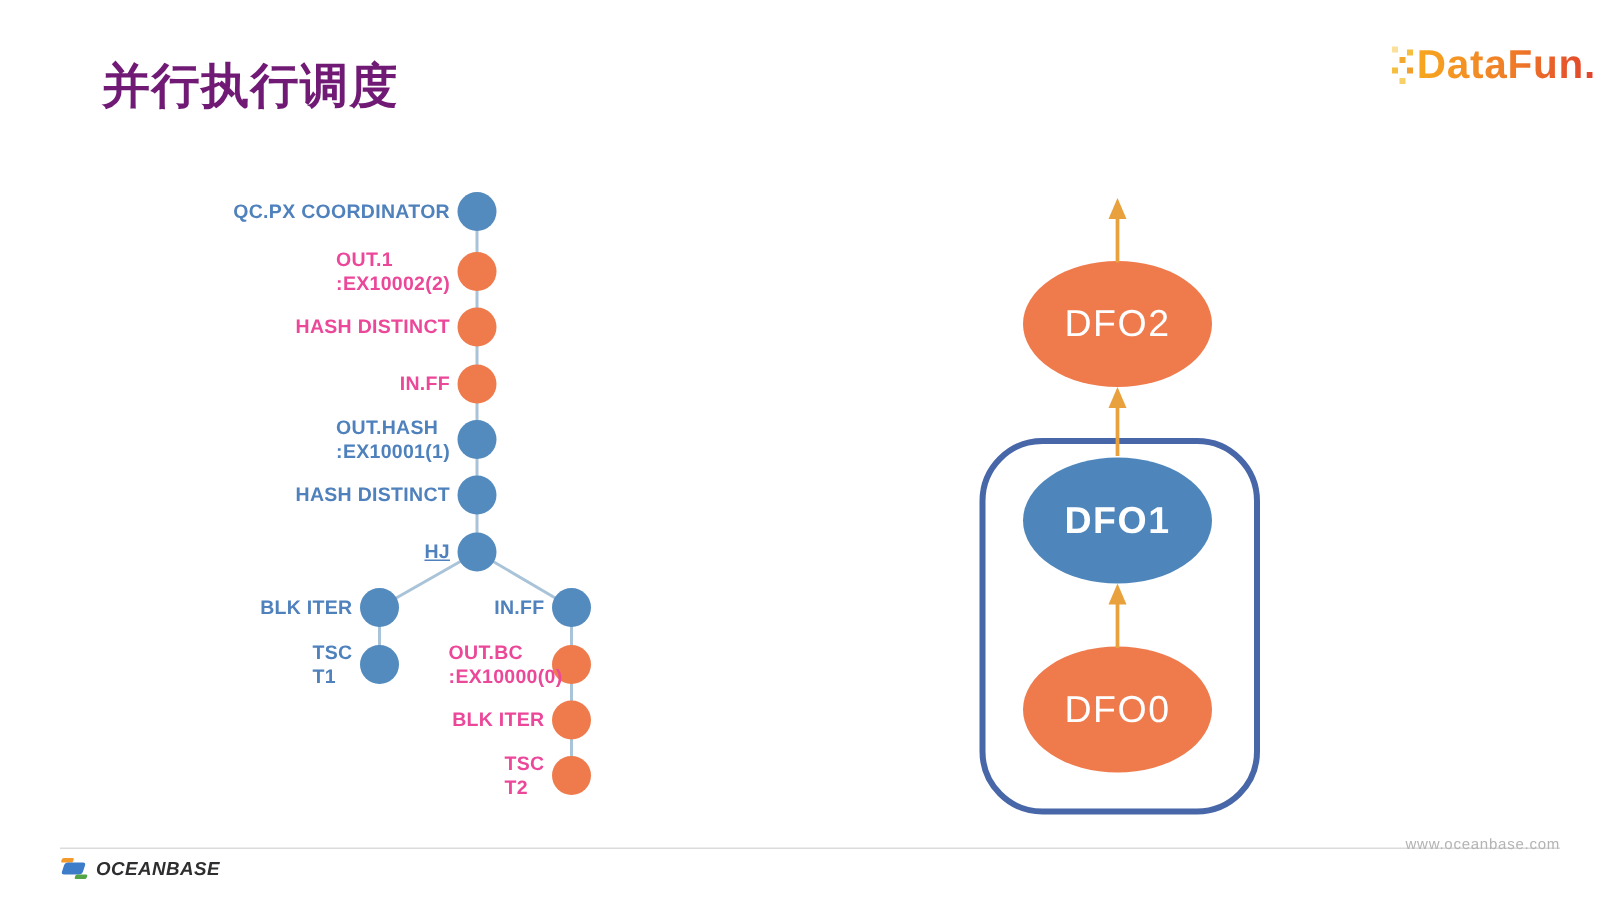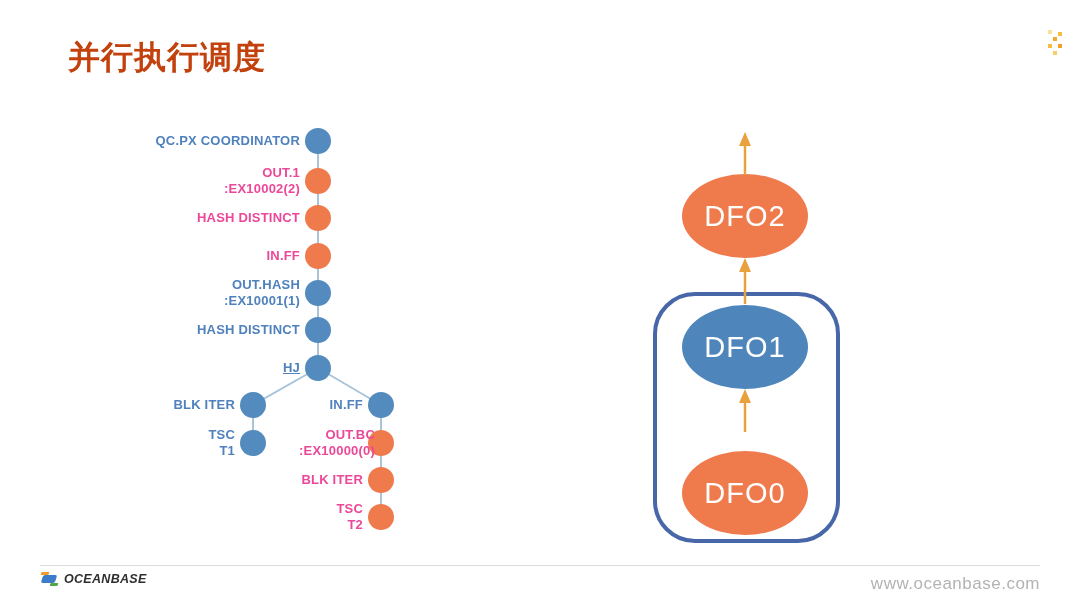--- a/index.html
+++ b/index.html
@@ -8,21 +8,21 @@
     position:relative;
     width:1080px; height:608px;
     background:#ffffff;
     font-family:"Liberation Sans", sans-serif;
     overflow:hidden;
   }
 
   
   .slide-title {
     position:absolute; left:68px; top:36px;
-    font-size:32px; font-weight:bold; color:#c2410c;
+    font-size:32px; font-weight:bold; color:#701a75;
     letter-spacing:1px;
   }
   .datafun-logo {
     position:absolute; right:16px; top:28px;
     display:flex; align-items:center;
   }
   .df-dots {
     position:relative; width:14px; height:30px; margin-right:2px;
   }
   .df-dots i {
@@ -39,38 +39,38 @@
 
   
   .tree-lines { position:absolute; left:140px; top:120px; }
   .node-circle {
     position:absolute; width:26px; height:26px; border-radius:50%;
   }
   .node-circle.blue   { background:#548BBE; }
   .node-circle.orange { background:#EF7B4D; }
   .node-label {
     position:absolute; font-size:13px; font-weight:bold;
-    line-height:16px; text-align:right; white-space:pre-line;
+    line-height:16px; white-space:pre-line;
     letter-spacing:0.2px;
   }
   .node-label.blue   { color:#4F81BD; }
   .node-label.orange { color:#ec4899; }
 
   
   .dfo-box {
     position:absolute; left:653px; top:292px; width:187px; height:251px;
     border:4px solid #4767A9; border-radius:42px; background:transparent;
   }
   .dfo-ellipse {
     position:absolute; left:682px; width:126px; height:84px;
     border-radius:50%; display:flex; align-items:center; justify-content:center;
-    color:#ffffff; font-size:29px; letter-spacing:1px;
+    color:#ffffff; font-size:25px; letter-spacing:1px;
   }
   .dfo-ellipse.orange { background:#EF7B4D; }
-  .dfo-ellipse.blue   { background:#4E86BC; }
+  .dfo-ellipse.blue   { background:#4E86BC;font-weight:bold; }
   .dfo-arrows { position:absolute; left:630px; top:120px; }
 
   
   .footer-divider {
     position:absolute; left:40px; right:40px; top:565px;
     height:1px; background:#DBDBDB;
   }
   .oceanbase-logo {
     position:absolute; left:40px; top:572px;
     display:flex; align-items:flex-end; gap:5px;
@@ -86,33 +86,34 @@
   }
   .ob-icon .ob-green {
     position:absolute; right:1px; bottom:0; width:8px; height:3px;
     background:#54A546; transform:skewX(-18deg); border-radius:1px;
   }
   .ob-text {
     font-size:12.5px; font-weight:800; font-style:italic;
     color:#2E2E30; letter-spacing:0.3px;
   }
   .footer-url {
-    position:absolute; right:40px; top:574px;
-    font-size:17px; color:#B3B3B3; letter-spacing:0.5px;
+    position:absolute; right:40px; top:558px;
+    font-size:10px; color:#B3B3B3; letter-spacing:0.5px;
   }
 </style>
 </head>
 <body>
 
 <div class="slide-title">并行执行调度</div>
 
 <div class="datafun-logo">
   <span class="df-dots">
       <i></i>
     </span>
+  <span class="df-text">DataFun.</span>
 </div>
 
 <svg class="tree-lines" width="280" height="420" viewBox="0 0 280 420">
   <g stroke="#A9C3D9" stroke-width="2" fill="none">
     <line x1="178" y1="21" x2="178" y2="248"></line>
     <line x1="178" y1="248" x2="113" y2="285"></line>
     <line x1="178" y1="248" x2="241" y2="285"></line>
     <line x1="113" y1="285" x2="113" y2="323"></line>
     <line x1="241" y1="285" x2="241" y2="397"></line>
   </g>
@@ -152,21 +153,21 @@
 T2</div>
 
 <div class="dfo-box"></div>
 
 <div class="dfo-ellipse orange" style="top:174px;">
   <span>DFO2</span>
 </div>
 <div class="dfo-ellipse blue" style="top:305px;">
   <span>DFO1</span>
 </div>
-<div class="dfo-ellipse orange" style="top:451px;">
+<div class="dfo-ellipse orange" style="top:431px;">
   <span>DFO0</span>
 </div>
 
 <svg class="dfo-arrows" width="240" height="440" viewBox="0 0 240 440">
   <g stroke="#E8A13C" stroke-width="2.5" fill="#E8A13C">
     <line x1="115" y1="55" x2="115" y2="24"></line>
     <polygon points="115,12 109,26 121,26" stroke="none"></polygon>
     <line x1="115" y1="184" x2="115" y2="151"></line>
     <polygon points="115,138 109,152 121,152" stroke="none"></polygon>
     <line x1="115" y1="312" x2="115" y2="282"></line>

